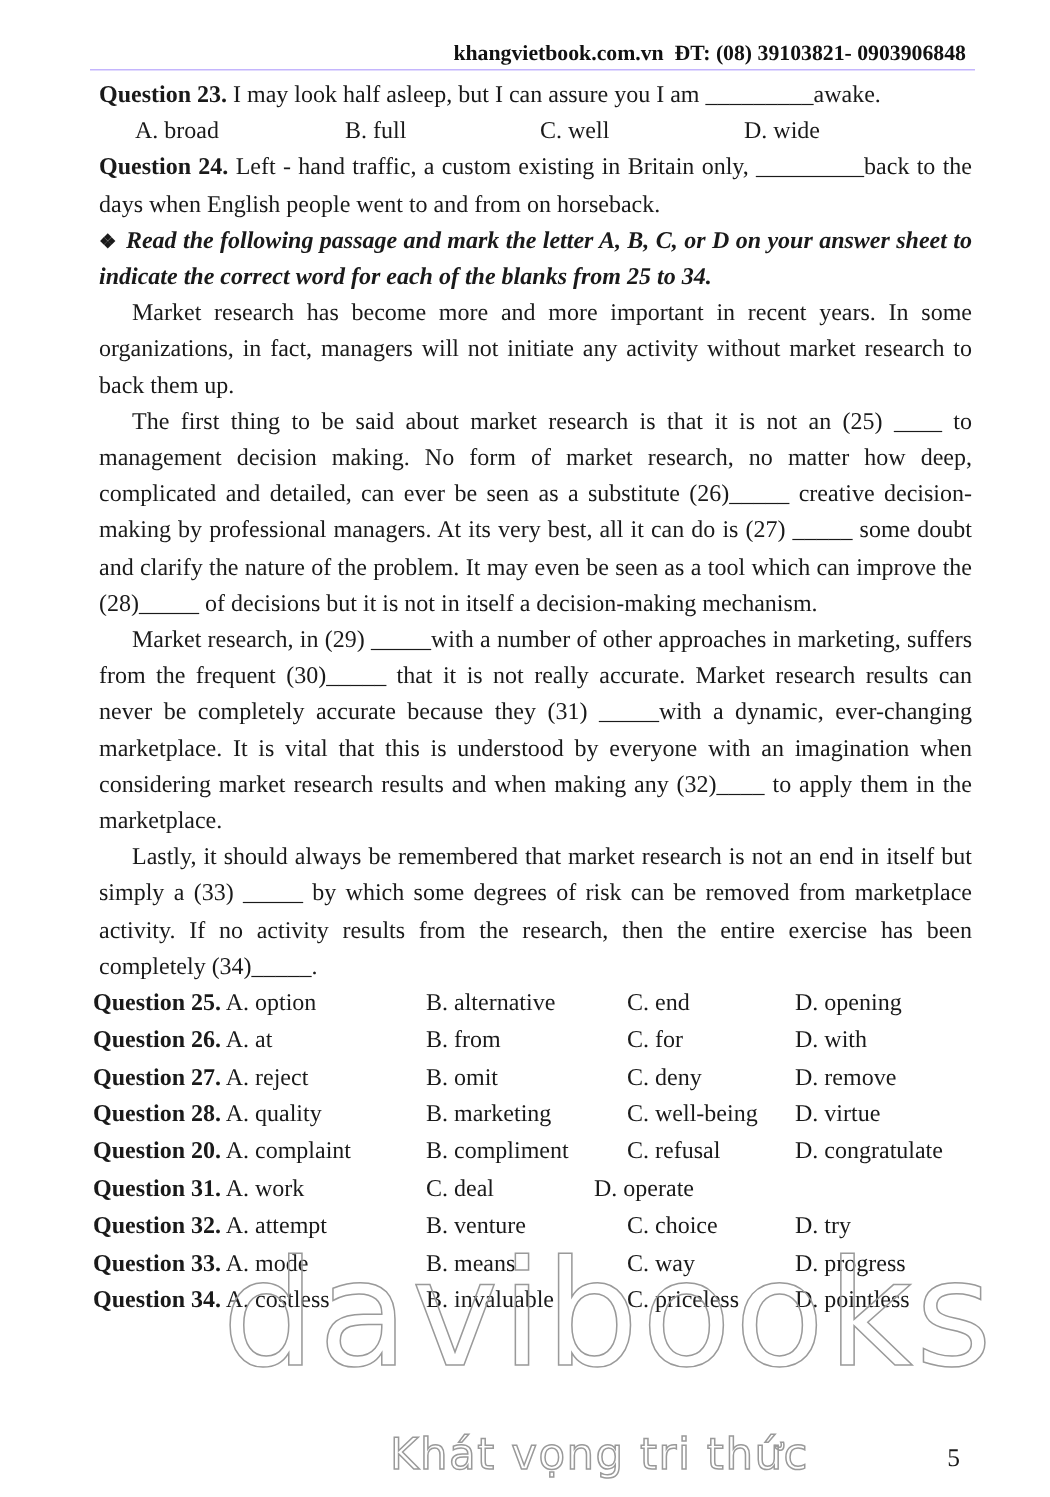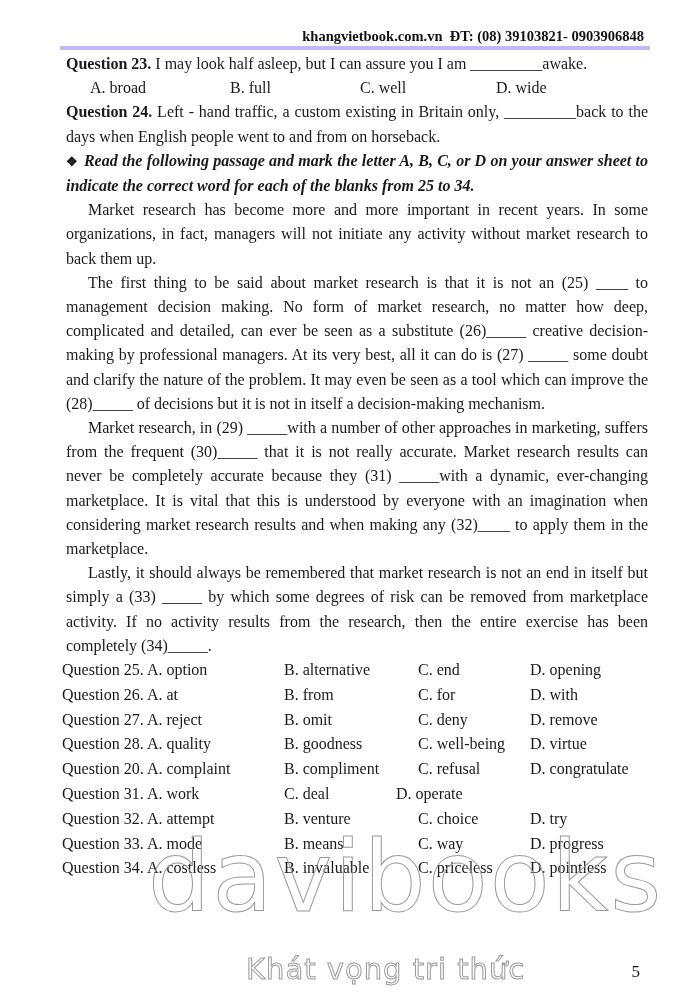--- a/index.html
+++ b/index.html
@@ -4,53 +4,53 @@
 <style>
   html, body { margin: 0; padding: 0; }
   body {
     width: 700px; height: 998px; overflow: hidden;
     background: #ffffff; color: #1a1a1a;
     font-family: "Liberation Serif", serif;
     position: relative;
   }
   .header {
     position: absolute; left: 60px; right: 50px; top: 26px;
-    height: 20px; border-bottom: 4px solid #c4b5fd;
+    height: 20px; border-bottom: 1px solid #c4b5fd;
     text-align: right;
     font-family: "Liberation Serif", serif;
     font-weight: bold; font-size: 14.5px; line-height: 20px;
     padding-right: 6px; color: #111;
   }
   .content {
     position: absolute; left: 66px; top: 52px; width: 582px;
     font-size: 16px; line-height: 24.2px;
   }
   .q { margin: 0; text-align: justify; }
   .q b { font-weight: bold; }
   .opts { display: flex; padding-left: 24px; margin: 0; }
   .opts span { display: inline-block; }
   .o1 { width: 140px; } .o2 { width: 130px; } .o3 { width: 136px; }
   .instr {
     font-weight: bold; font-style: italic; margin: 0; text-align: justify;
   }
   .bullet { font-style: normal; font-size: 13px; margin-right: 6px; }
   .para { margin: 0; text-indent: 22px; text-align: justify; }
   .qrow { display: flex; margin: 0; line-height: 24.8px; }
-  .qrow .qn { font-weight: normal; margin-top: 12px; }
+  .qrow .qn { font-weight: bold; margin-top: 12px; }
   .c1 { width: 222px; white-space: nowrap; }
   .c2 { width: 134px; white-space: nowrap; }
   .c3 { width: 112px; white-space: nowrap; }
   .c4 { white-space: nowrap; }
   .wm {
     position: absolute; font-family: "DejaVu Sans", sans-serif;
     color: transparent; -webkit-text-stroke: 1px #9a9a9a;
     pointer-events: none; white-space: nowrap;
   }
   .wm-main { left: 148px; top: 820px; font-size: 98px; letter-spacing: 2px; }
-  .wm-sub { left: 246px; top: 952px; font-size: 29px; letter-spacing: 1px; }
+  .wm-sub { left: 260px; top: 952px; font-size: 29px; letter-spacing: 1px; }
   .pageno {
     position: absolute; right: 60px; top: 962px; font-size: 17px;
   }
 </style>
 </head>
 <body>
 
 <div class="header">
   <span>khangvietbook.com.vn</span>&nbsp;
   <span>ĐT: (08) 39103821- 0903906848</span>
@@ -89,21 +89,21 @@
       <span class="c4">D. with</span>
     </div>
     <div class="qrow">
       <span class="c1"><b class="qn">Question 27.</b><span> A. reject</span></span>
       <span class="c2">B. omit</span>
       <span class="c3">C. deny</span>
       <span class="c4">D. remove</span>
     </div>
     <div class="qrow">
       <span class="c1"><b class="qn">Question 28.</b><span> A. quality</span></span>
-      <span class="c2">B. goodness</span>
+      <span class="c2">B. marketing</span>
       <span class="c3">C. well-being</span>
       <span class="c4">D. virtue</span>
     </div>
     <div class="qrow">
       <span class="c1"><b class="qn">Question 20.</b><span> A. complaint</span></span>
       <span class="c2">B. compliment</span>
       <span class="c3">C. refusal</span>
       <span class="c4">D. congratulate</span>
     </div>
     <div class="qrow">

